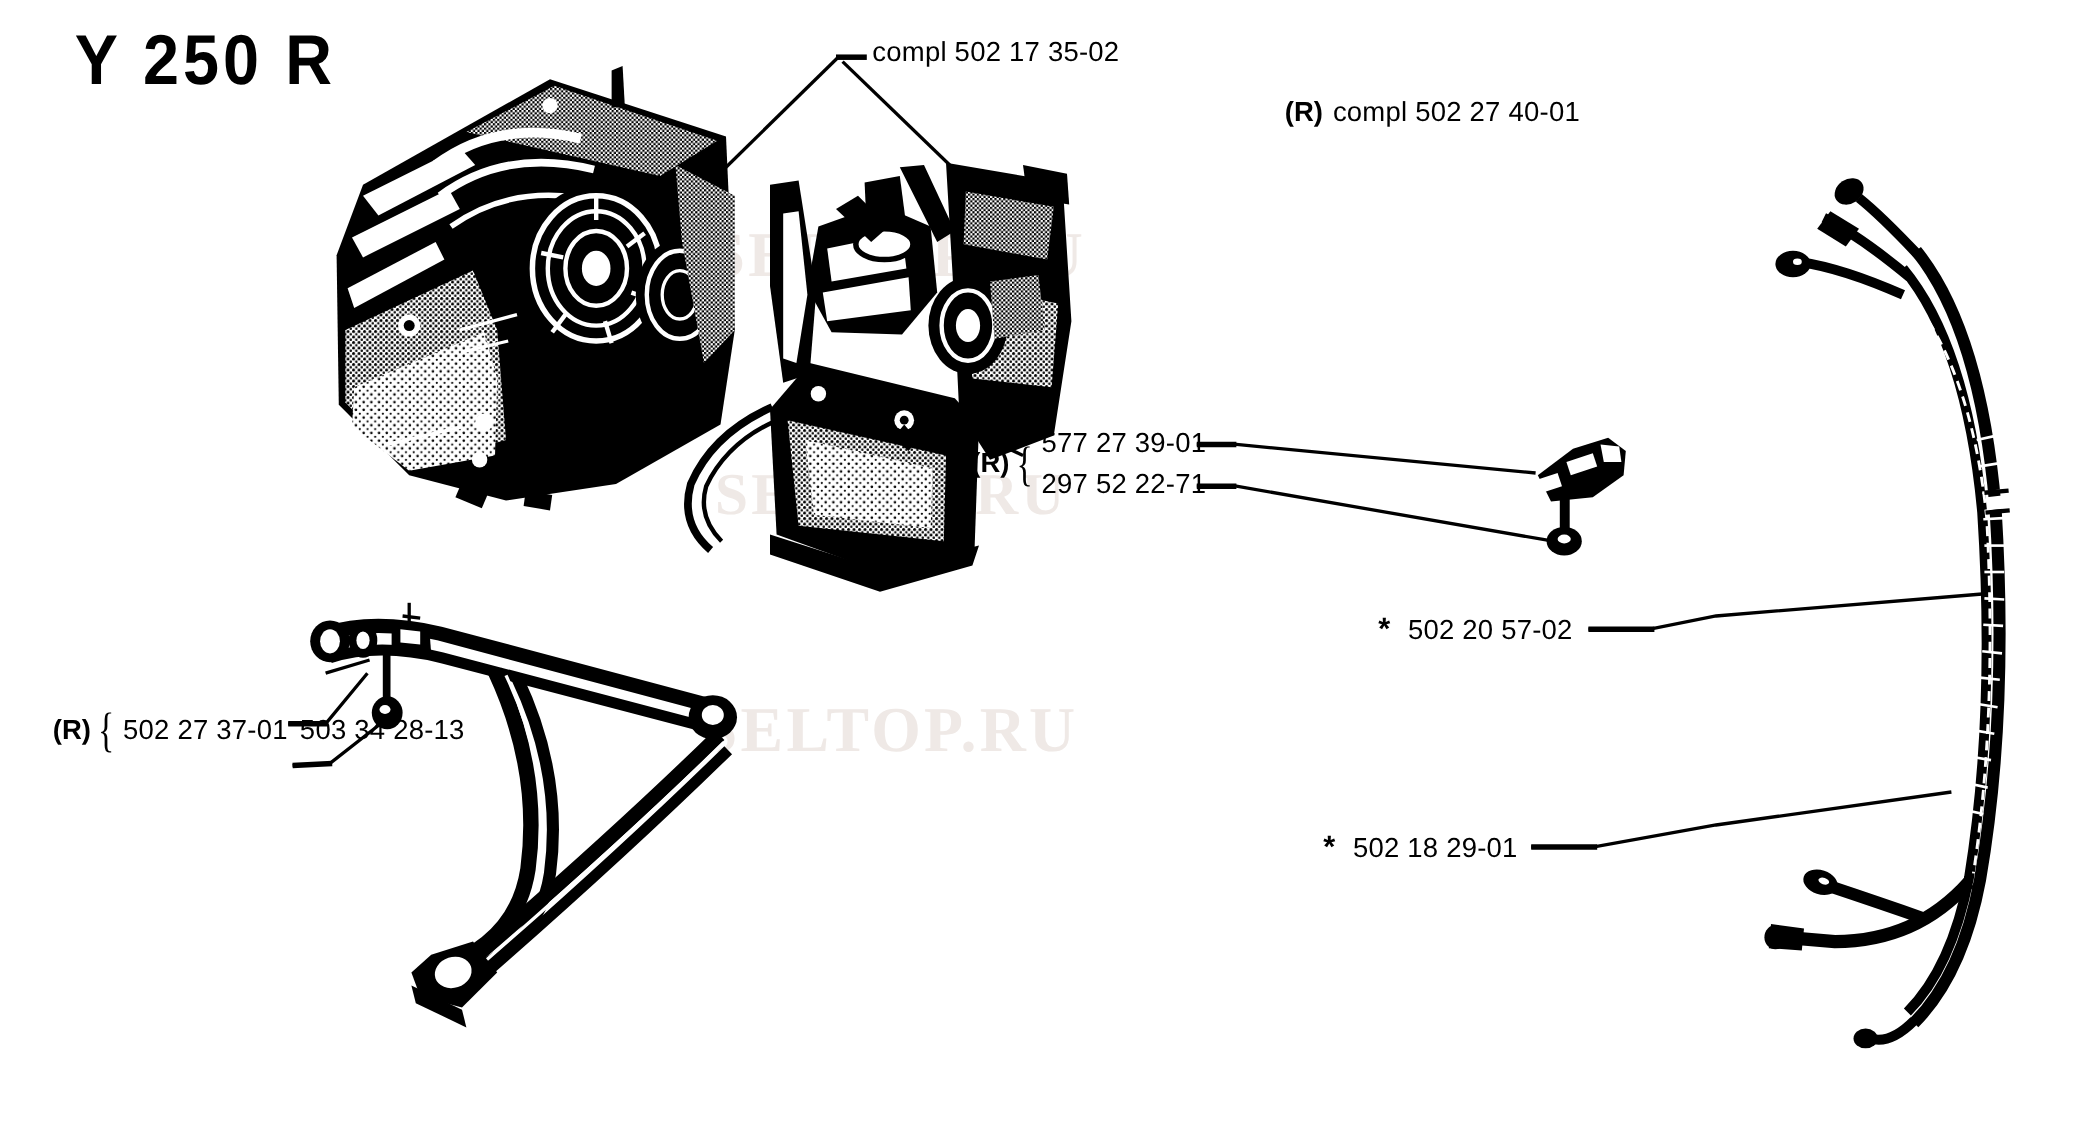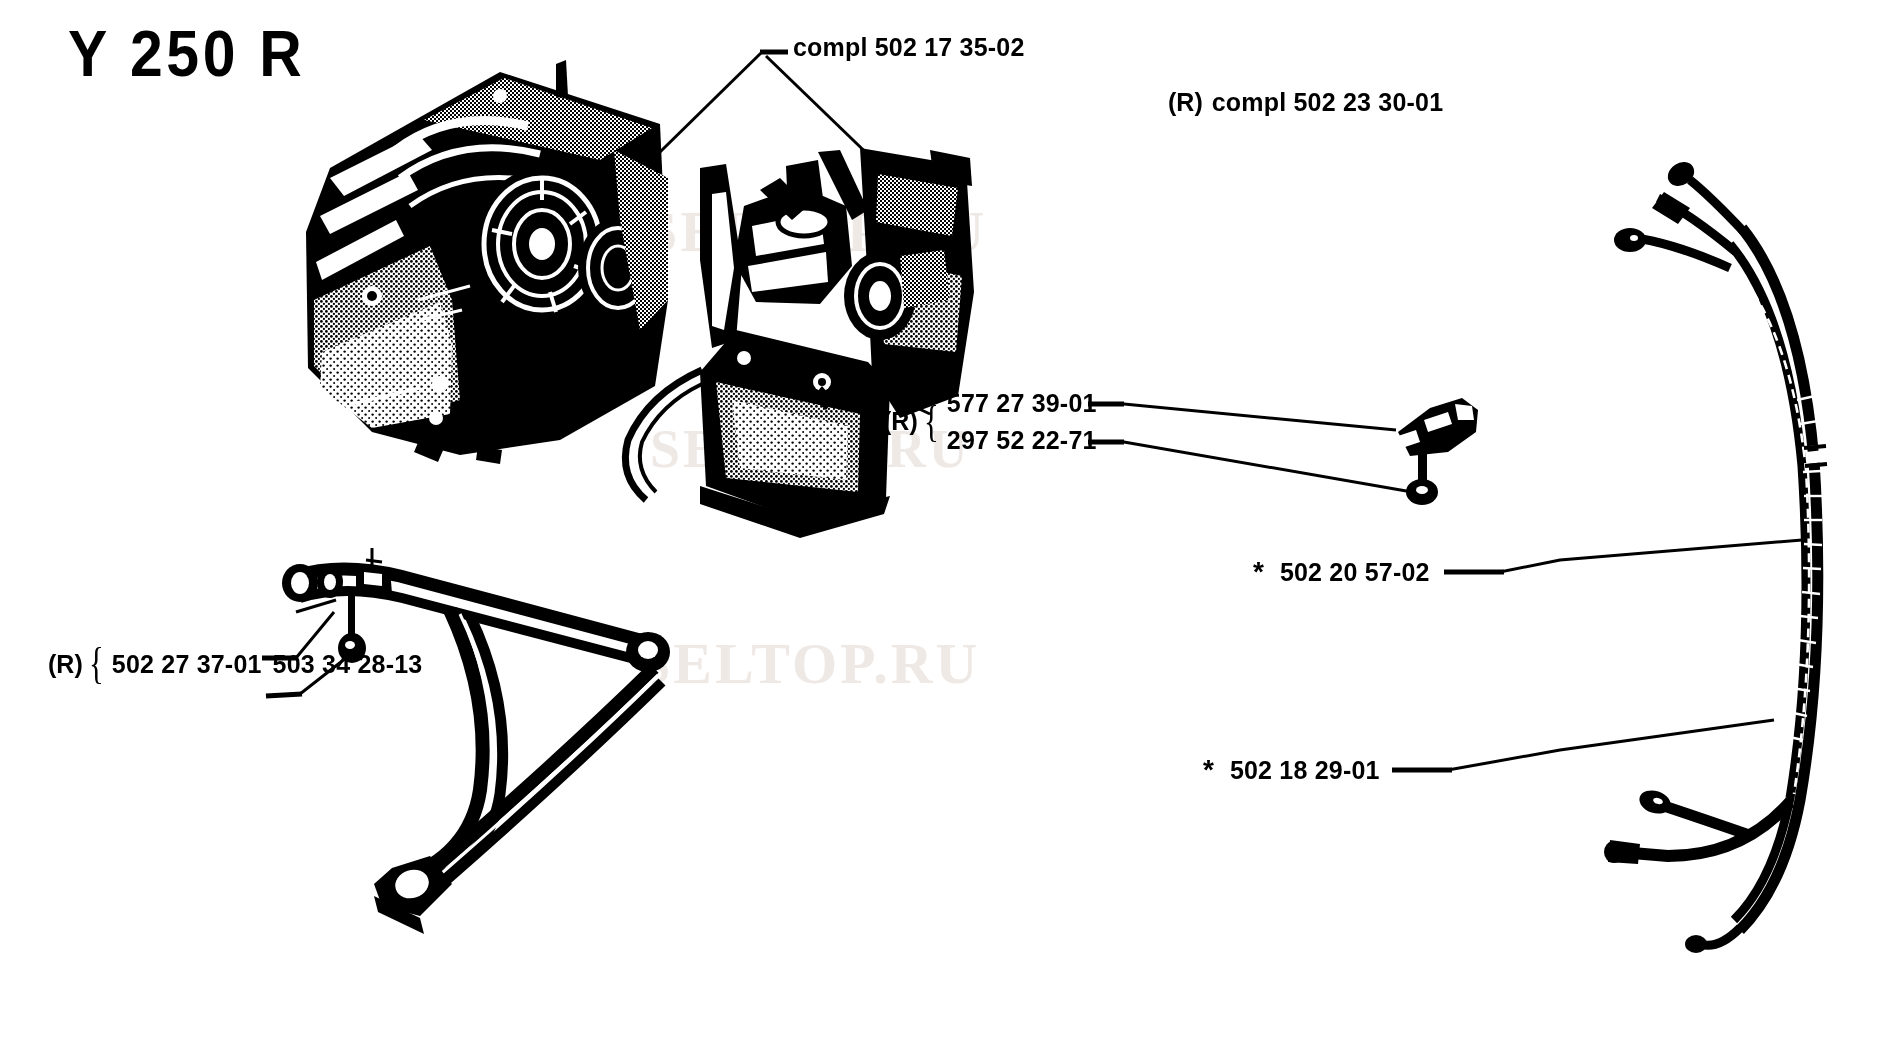--- a/index.html
+++ b/index.html
@@ -29,21 +29,21 @@
     line-height: 1;
     font-family: "Liberation Sans", sans-serif;
     transform: scaleX(0.92);
     transform-origin: left top;
     white-space: pre;
   }
 
   
   .label {
     font-size: 25px;
-    font-weight: bold;
+    font-weight: normal;
     color: #000000;
     white-space: pre;
     line-height: 1.05;
     font-family: "Liberation Sans", sans-serif;
     letter-spacing: 0.2px;
   }
   .rmark {
     font-size: 25px;
     font-weight: bold;
     color: #000000;
@@ -359,21 +359,21 @@
       <path d="M1392,770 L1448,770 L1560,750 L1774,720" stroke-width="3"></path>
       <line x1="1392" y1="770" x2="1452" y2="770" stroke-width="5"></line>
     </g>
 
   </svg>
 
   <div class="abs label" style="left:793px; top:34px;">compl 502 17 35-02</div>
 
   <div class="abs" style="left:1168px; top:88px; display:flex; align-items:baseline; gap:9px;">
     <span class="rmark">(R)</span>
-    <span class="label">compl 502 23 30-01</span>
+    <span class="label">compl 502 27 40-01</span>
   </div>
 
   <div class="abs" style="left:883px; top:390px; display:flex; align-items:center;">
     <span class="rmark" style="margin-right:6px;">(R)</span>
     <span class="brace" style="margin-right:2px;">{</span>
     <span style="display:flex; flex-direction:column; gap:11px;">
       <span class="label">577 27 39-01</span>
       <span class="label">297 52 22-71</span>
     </span>
   </div>

